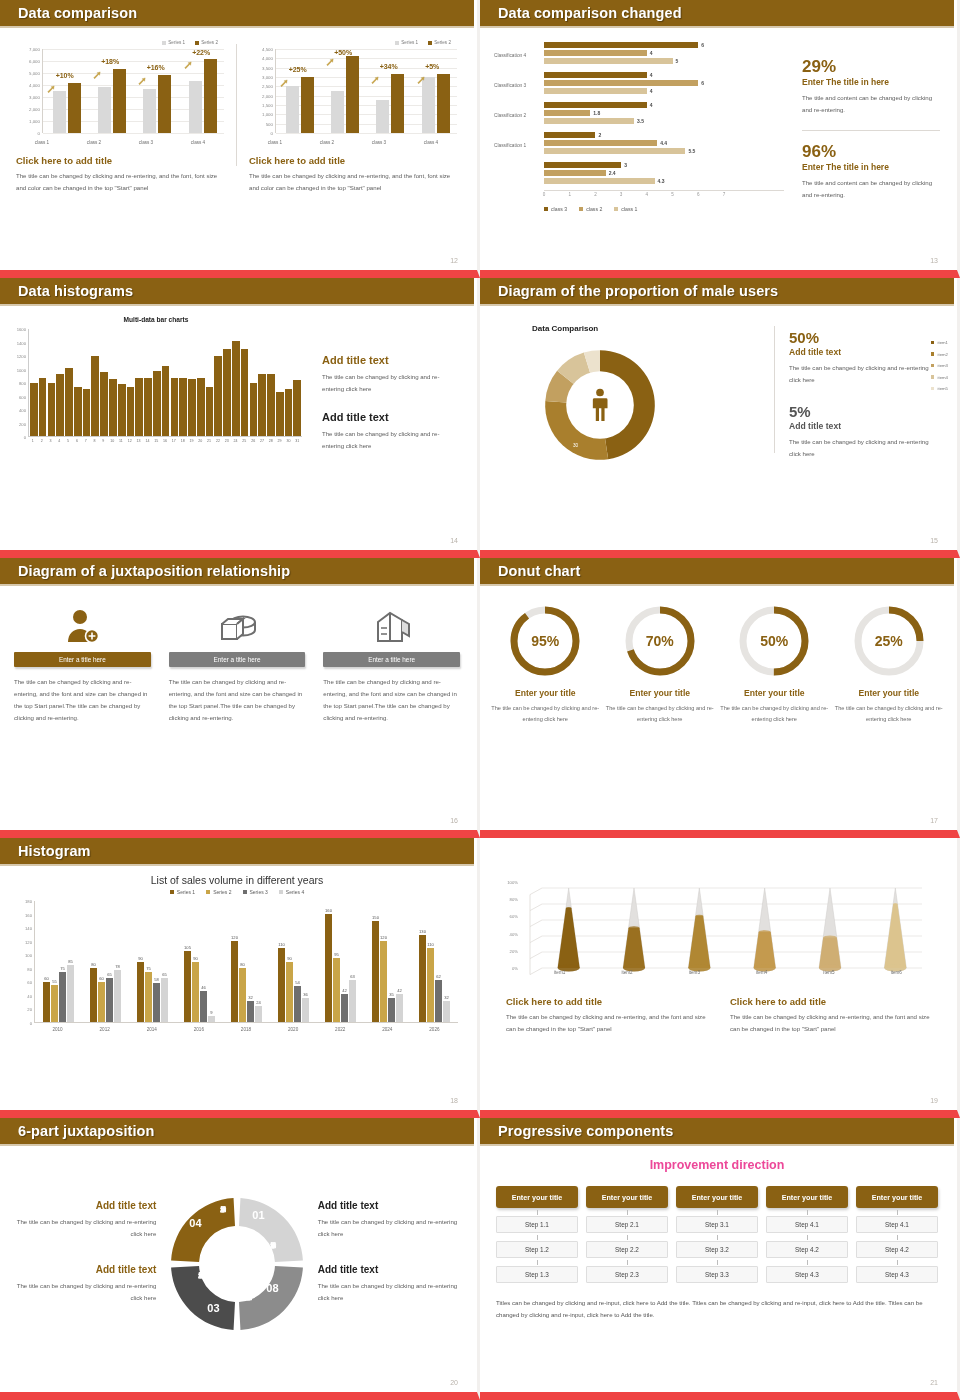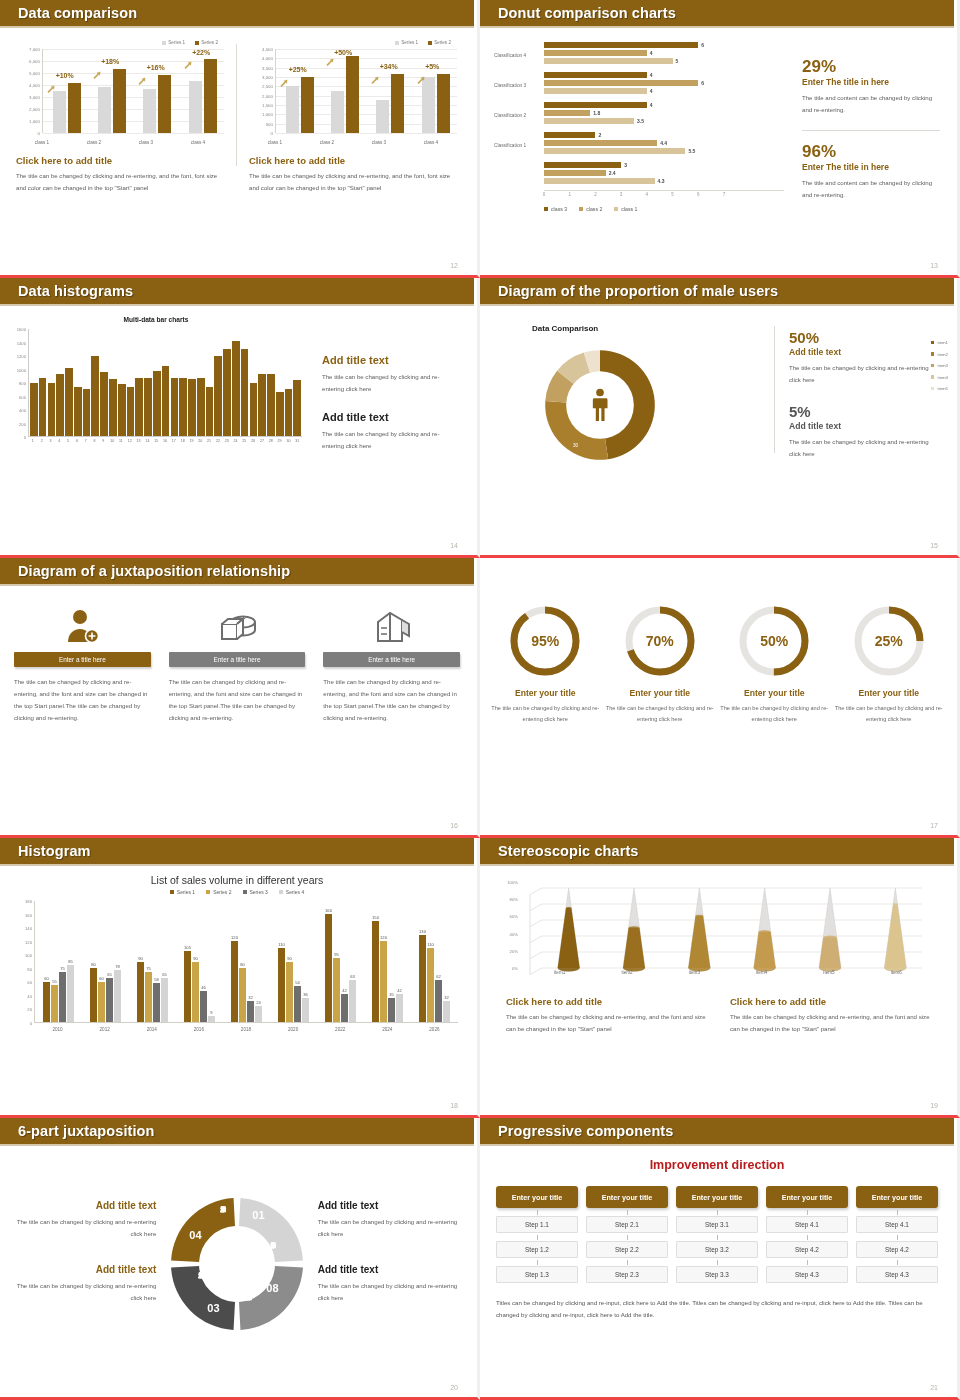--- a/index.html
+++ b/index.html
@@ -13,21 +13,21 @@
     display: grid;
     grid-template-columns: 480px 480px;
     grid-template-rows: 278px 280px 280px 280px 282px;
     width: 960px; height: 1400px;
   }
   .slide {
     position: relative;
     background: #ffffff;
     overflow: hidden;
     border-right: 3px solid #f2f0ee;
-    border-bottom: 3px solid #ef4444;
+    border-bottom: 8px solid #ef4444;
   }
   .slide-inner { position: absolute; inset: 0 3px 0 0; background:#fff; }
   .hdr {
     height: 26px; background: #8a6113;
     display: flex; align-items: center;
     padding-left: 18px;
     box-shadow: 0 2px 0 rgba(138,97,19,0.35);
   }
   .hdr-title {
     color: #fff; font-size: 14.5px; font-weight: bold;
@@ -199,21 +199,21 @@
   .s20blk { margin-bottom:24px; }
   .s20blk h4 { font-size:10px; font-weight:bold; margin-bottom:5px; }
   .s20mid { width:170px; position:relative; height:190px; }
   .s20mid svg { position:absolute; left:50%; top:50%;
                 transform:translate(-50%,-50%); }
   .seglab { position:absolute; color:#fff; font-weight:bold; font-size:11px; }
   .segcn { position:absolute; color:#fff; font-size:6px; font-weight:bold; }
 
   
   .s21 { padding:14px 16px 0 16px; }
-  .s21t { text-align:center; font-size:12.5px; font-weight:bold; color:#b91c1c;
+  .s21t { text-align:center; font-size:12.5px; font-weight:bold; color:#ec4899;
           margin-bottom:14px; }
   .s21grid { display:flex; gap:8px; }
   .s21col { flex:1; }
   .s21head { background:#8a6113; color:#fff; font-size:7.2px; font-weight:bold;
              height:22px; border-radius:3px; display:flex; align-items:center;
              justify-content:center; box-shadow:1px 2px 3px rgba(0,0,0,.2); }
   .s21conn { height:8px; display:flex; align-items:center; justify-content:center;}
   .s21conn::after { content:""; width:1px; height:5px; background:#bdbdbd; }
   .s21cell { background:#f7f7f7; border:1px solid #dedede; font-size:6.4px;
              color:#444; height:17px; display:flex; align-items:center;
@@ -376,21 +376,21 @@
         </div>
       </div>
     </div>
     <div class="pg">12</div>
    </div>
   </div>
 
   <div class="slide">
    <div class="slide-inner">
     <div class="hdr">
-      <span class="hdr-title">Donut comparison charts</span>
+      <span class="hdr-title">Data comparison changed</span>
     </div>
     <div class="body">
       <div class="s13">
         <div class="hbarchart">
           <div id="s13rows">
                 <div class="hrow">
                   <div class="hcat">Classification 4</div>
                   <div class="hbars">
                     <div class="hb c3" style="width: 154.286px;">
                       <span>6</span>
@@ -703,20 +703,23 @@
           <p class="body-txt">The title can be changed by clicking and re-entering, and the font and size can be changed in the top Start panel.The title can be changed by clicking and re-entering.</p>
         </div>
       </div>
     </div>
     <div class="pg">16</div>
    </div>
   </div>
 
   <div class="slide">
    <div class="slide-inner">
+    <div class="hdr">
+      <span class="hdr-title">Donut chart</span>
+    </div>
     <div class="body">
       <div class="s17" id="s17cols">
             <div class="s17col">
               <div class="ring"><svg width="74" height="74" viewBox="0 0 74 74">
                   <circle cx="37" cy="37" r="31" fill="none" stroke="#e6e4e1" stroke-width="7"></circle>
                   <circle cx="37" cy="37" r="31" fill="none" stroke="#8a6113" stroke-width="7" stroke-dasharray="175.30087007031045 194.77874452256717"></circle>
                 </svg><div class="ringtxt">95%</div></div>
               <div class="s17h">Enter your title</div>
               <div class="s17p">The title can be changed by clicking and re-entering click here</div>
             </div>
@@ -918,23 +921,20 @@
               </div>
         </div>
       </div>
     </div>
     <div class="pg">18</div>
    </div>
   </div>
 
   <div class="slide">
    <div class="slide-inner">
-    <div class="hdr">
-      <span class="hdr-title">Stereoscopic charts</span>
-    </div>
     <div class="body">
       <div class="s19">
         <div class="cone3d">
           <div class="c3dy" id="s19y">
                 <div style="top: 100%;">0%</div>
                 <div style="top: 80%;">20%</div>
                 <div style="top: 60%;">40%</div>
                 <div style="top: 40%;">60%</div>
                 <div style="top: 20%;">80%</div>
                 <div style="top: 0%;">100%</div>
@@ -1031,21 +1031,21 @@
             <g id="s20seg">
                   <path d="M 83.4541731120343 14.090450706198126 A 66 66 0 0 1 145.9095492938019 76.5458268879657 L 117.9479223206738 78.01123366276813 A 38 38 0 0 0 81.98876633723187 42.052077679326196 Z" fill="#d4d4d4"></path>
                   <path d="M 145.9095492938019 83.4541731120343 A 66 66 0 0 1 83.4541731120343 145.9095492938019 L 81.98876633723187 117.9479223206738 A 38 38 0 0 0 117.9479223206738 81.98876633723187 Z" fill="#8c8c8c"></path>
                   <path d="M 76.54582688796572 145.9095492938019 A 66 66 0 0 1 14.090450706198126 83.4541731120343 L 42.052077679326196 81.98876633723187 A 38 38 0 0 0 78.01123366276815 117.9479223206738 Z" fill="#4c4c4c"></path>
                   <path d="M 14.090450706198126 76.54582688796573 A 66 66 0 0 1 76.54582688796567 14.090450706198126 L 78.01123366276812 42.052077679326196 A 38 38 0 0 0 42.052077679326196 78.01123366276815 Z" fill="#8a6113"></path>
                 </g>
           </svg>
           <div class="seglab" style="left:96px;top:40px">01</div>
           <div class="seglab" style="left:110px;top:113px">08</div>
           <div class="seglab" style="left:51px;top:133px">03</div>
-          <div class="seglab" style="left:33px;top:60px">04</div>
+          <div class="seglab" style="left:33px;top:48px">04</div>
           <div class="segcn" style="left:112px;top:68px;writing-mode:vertical-rl">添加标题</div>
           <div class="segcn" style="left:88px;top:120px;writing-mode:vertical-rl">添加标题</div>
           <div class="segcn" style="left:40px;top:98px;writing-mode:vertical-rl">添加标题</div>
           <div class="segcn" style="left:62px;top:32px;writing-mode:vertical-rl">添加标题</div>
         </div>
         <div class="s20side">
           <div class="s20blk">
             <h4 style="color:#222">Add title text</h4>
             <p class="body-txt">The title can be changed by clicking and re-entering click here</p>
           </div>

